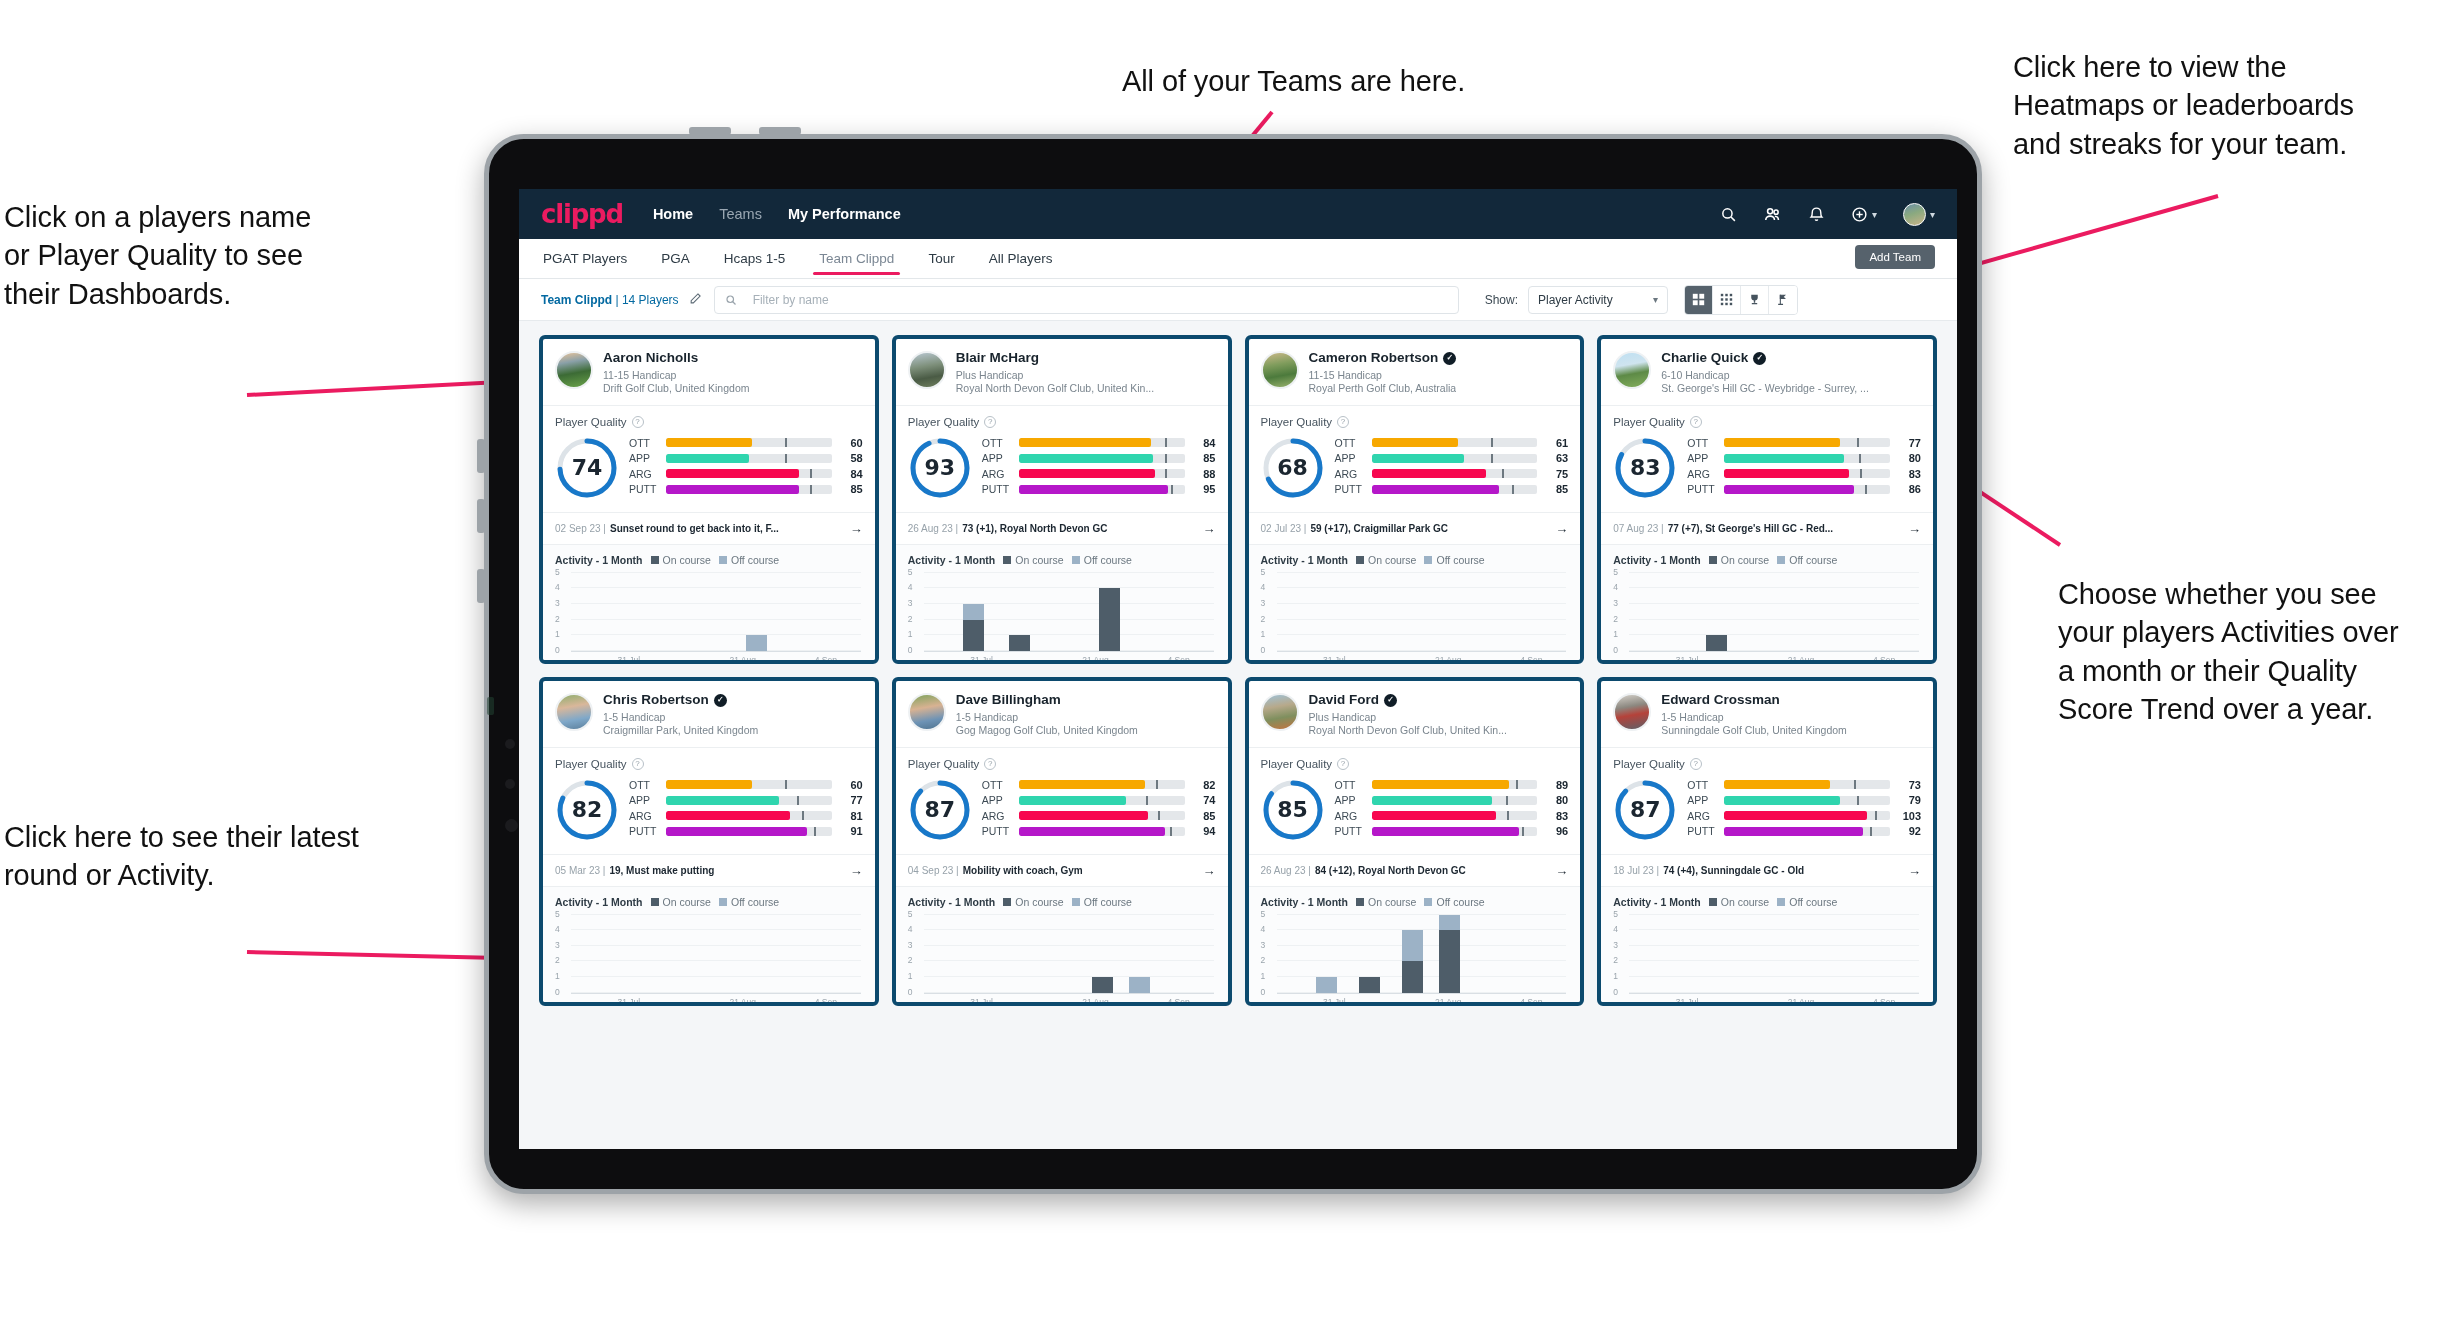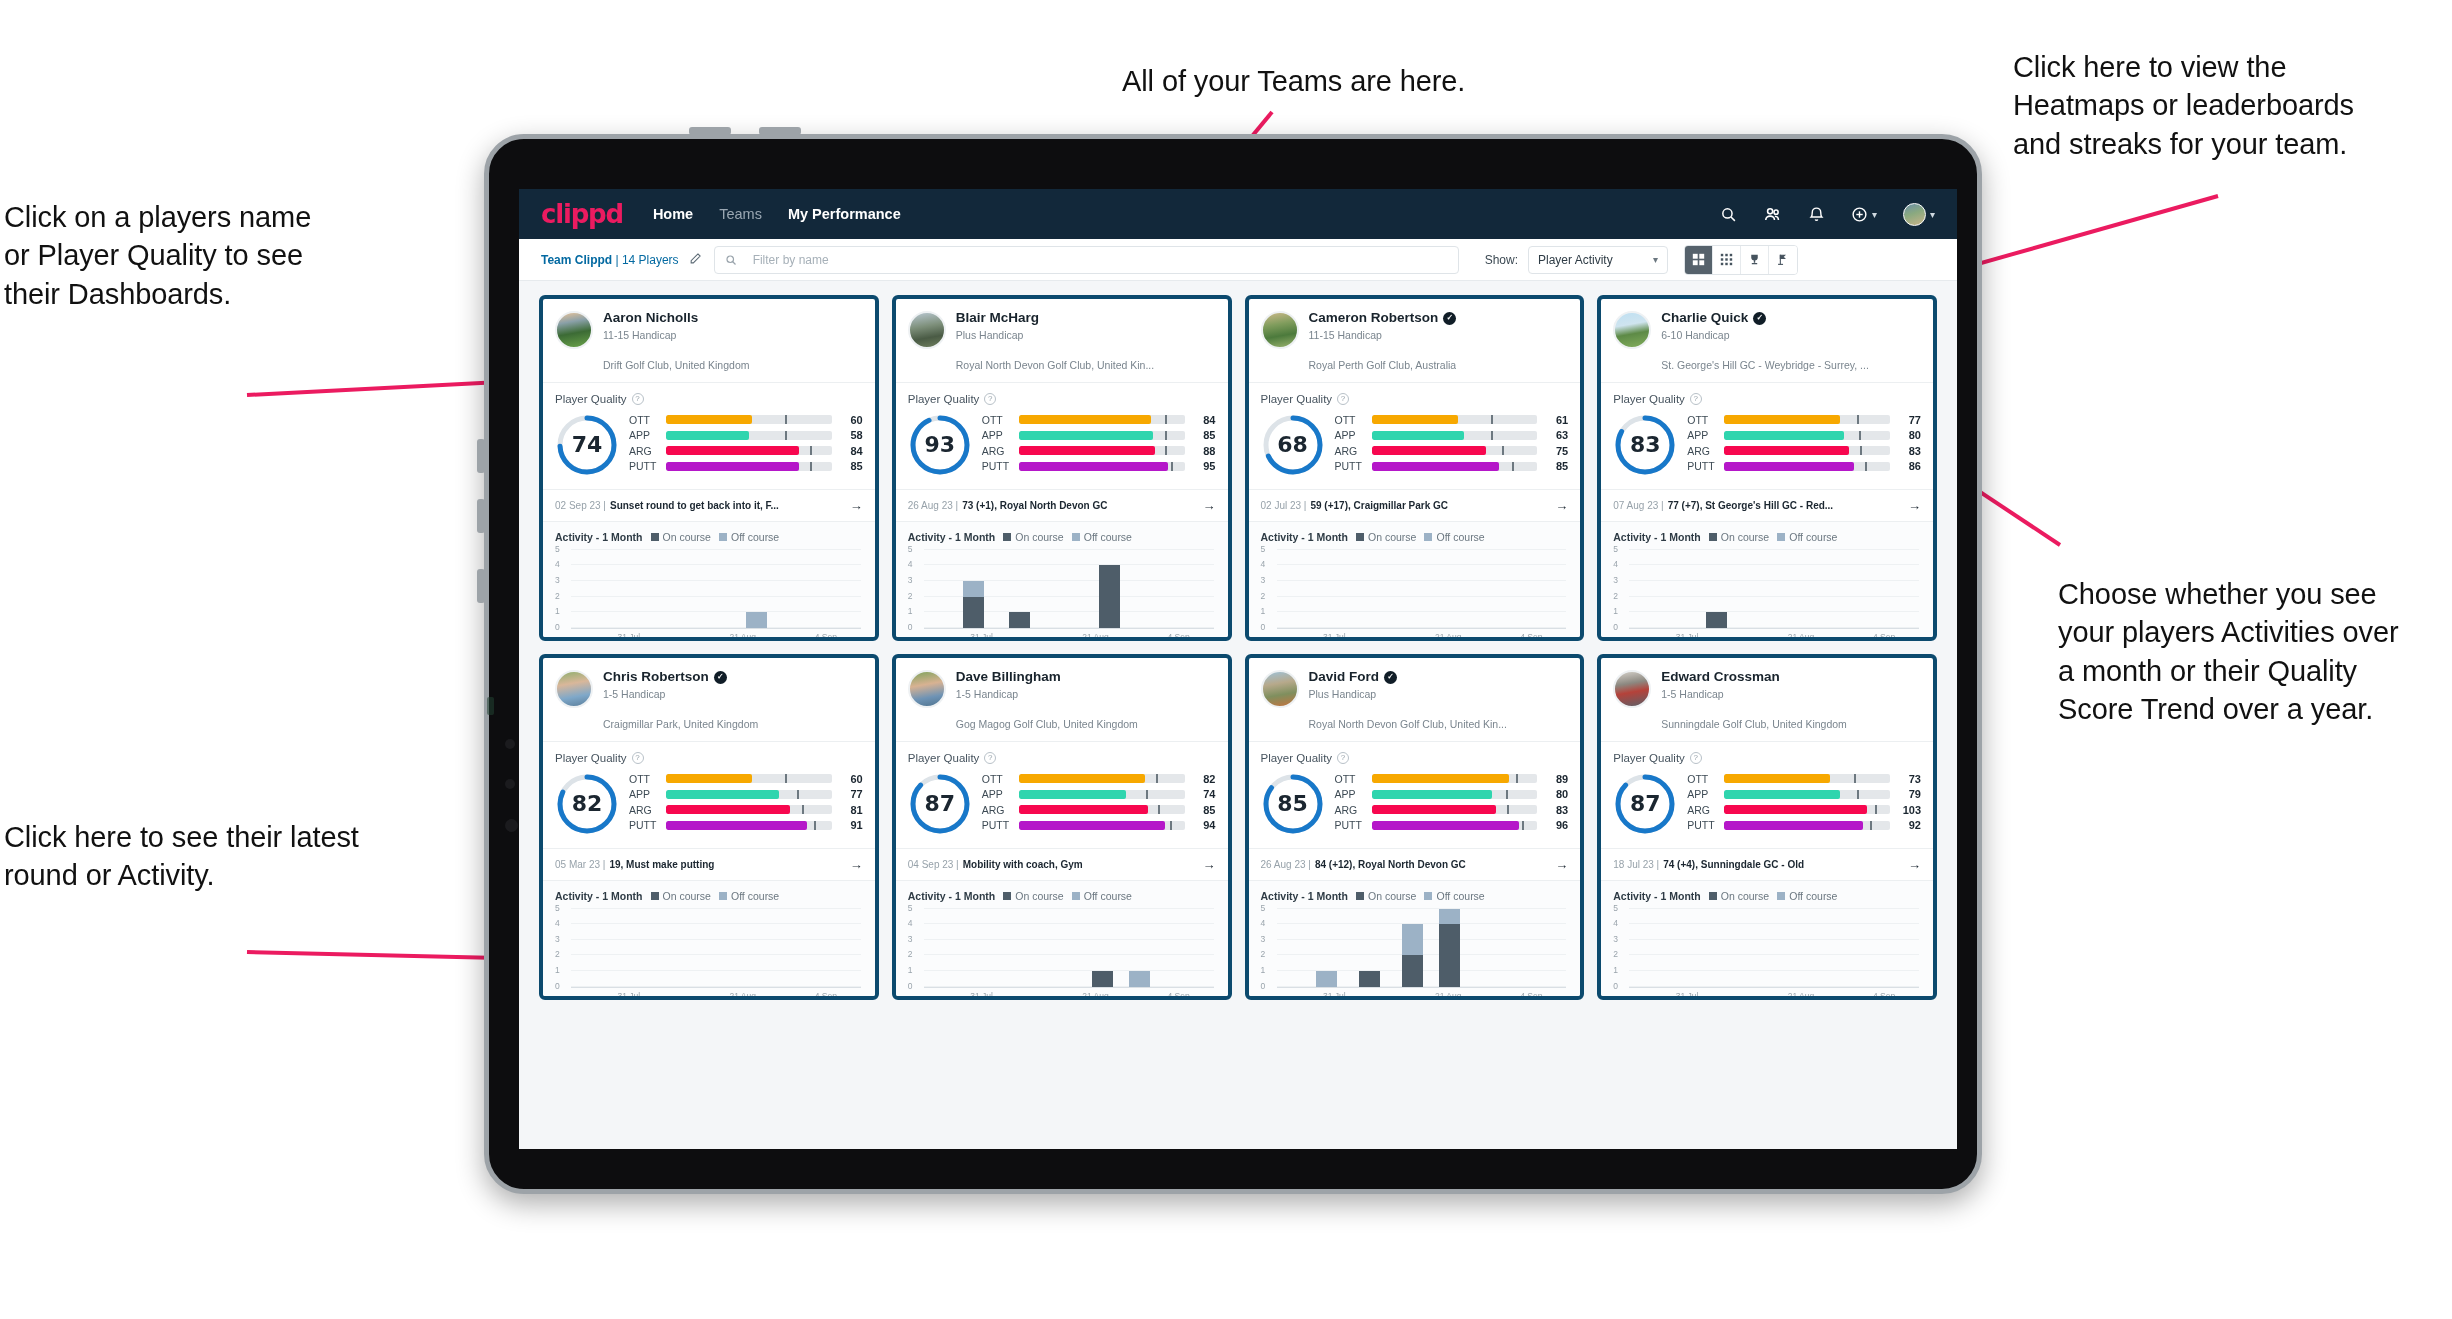--- a/index.html
+++ b/index.html
@@ -81,21 +81,21 @@
   .grid { padding:14px 20px; display:grid; grid-template-columns:repeat(4,1fr); gap:13px; }
   .card { background:#fff; border:4px solid #0c4a6e; border-radius:6px; overflow:hidden; }
 
   .chead { display:flex; padding:12px 12px 11px 12px; gap:10px; align-items:flex-start; }
   .pav { width:38px; height:38px; border-radius:50%; flex:none; border:2px solid #eef1f3;
          background-size:cover; }
   .pname { font-size:13.5px; font-weight:700; color:#18232c; display:flex; align-items:center; gap:5px; line-height:1.1;}
   .vbadge { width:13px; height:13px; border-radius:50%; background:#101d27; color:#fff;
             font-size:8px; display:inline-flex; align-items:center; justify-content:center; flex:none;}
   .phcap { font-size:10.5px; color:#7a858e; margin-top:3px; }
-  .pclub { font-size:10.5px; color:#7a858e; margin-top:18px; white-space:nowrap; overflow:hidden; text-overflow:ellipsis; max-width:232px;}
+  .pclub { font-size:10.5px; color:#7a858e; margin-top:1px; white-space:nowrap; overflow:hidden; text-overflow:ellipsis; max-width:232px;}
 
   .csec { border-top:1px solid #eceff1; padding:10px 12px 12px 12px; }
   .pqtitle { font-size:11.5px; color:#46535e; display:flex; align-items:center; gap:5px; }
   .qmark { width:12px; height:12px; border-radius:50%; border:1px solid #b8c1c8; color:#97a2aa;
            font-size:8px; display:inline-flex; align-items:center; justify-content:center; }
 
   .qrow { display:flex; align-items:center; gap:10px; margin-top:8px; }
   .ring { width:64px; height:64px; flex:none; position:relative; }
   .ring svg { transform:rotate(-90deg); }
   .ringtxt { position:absolute; inset:0; display:flex; align-items:center; justify-content:center;
@@ -208,20 +208,29 @@
             <line x1="7.5" y1="12" x2="16.5" y2="12"></line>
           </svg>
         <span class="chev">▾</span>
       </div>
       <div class="navicon">
         <div class="avatar-nav"></div>
         <span class="chev">▾</span>
       </div>
     </div>
 
+    <div class="tabsrow">
+      <div class="tab">PGAT Players</div>
+      <div class="tab">PGA</div>
+      <div class="tab">Hcaps 1-5</div>
+      <div class="tab active">Team Clippd</div>
+      <div class="tab">Tour</div>
+      <div class="tab">All Players</div>
+      <div class="addteam">Add Team</div>
+    </div>
 
     <div class="filterbar">
       <div class="teamlabel">
         <span>Team Clippd</span>
         <span class="pl">| 14 Players</span>
       </div>
       <div class="pencil">
         <svg width="13" height="13" viewBox="0 0 24 24" fill="none" stroke="currentColor" stroke-width="2">
             <path d="M16.5 3.5l4 4L8 20H4v-4z"></path>
           </svg>

